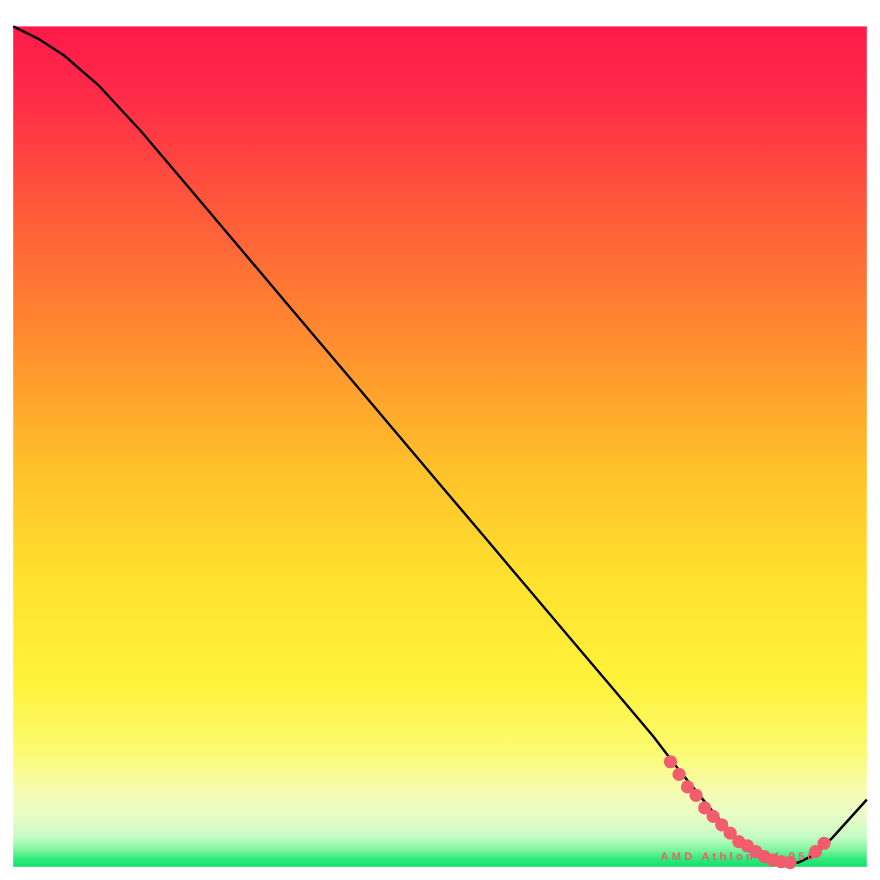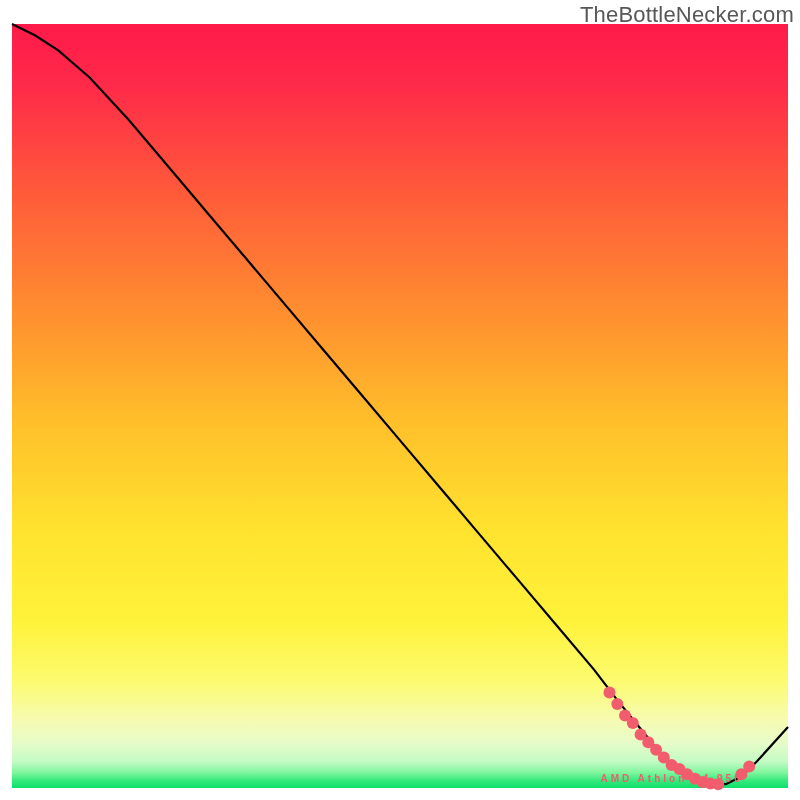--- a/index.html
+++ b/index.html
@@ -32,21 +32,20 @@
     left: 0;
     width: 800px;
     height: 800px;
   }
 </style>
 </head>
 <body>
 
 <div class="canvas">
 
-  <div class="watermark">TheBottleNecker.com</div>
 
   <svg class="plot" viewBox="0 0 800 800">
     <defs>
 
       <linearGradient id="bgGrad" x1="0" y1="0" x2="0" y2="1">
         <stop offset="0%" stop-color="#ff1a49"></stop>
         <stop offset="8%" stop-color="#ff2a49"></stop>
         <stop offset="22%" stop-color="#ff5a3a"></stop>
         <stop offset="38%" stop-color="#ff8f2f"></stop>
         <stop offset="52%" stop-color="#ffbf2a"></stop>

